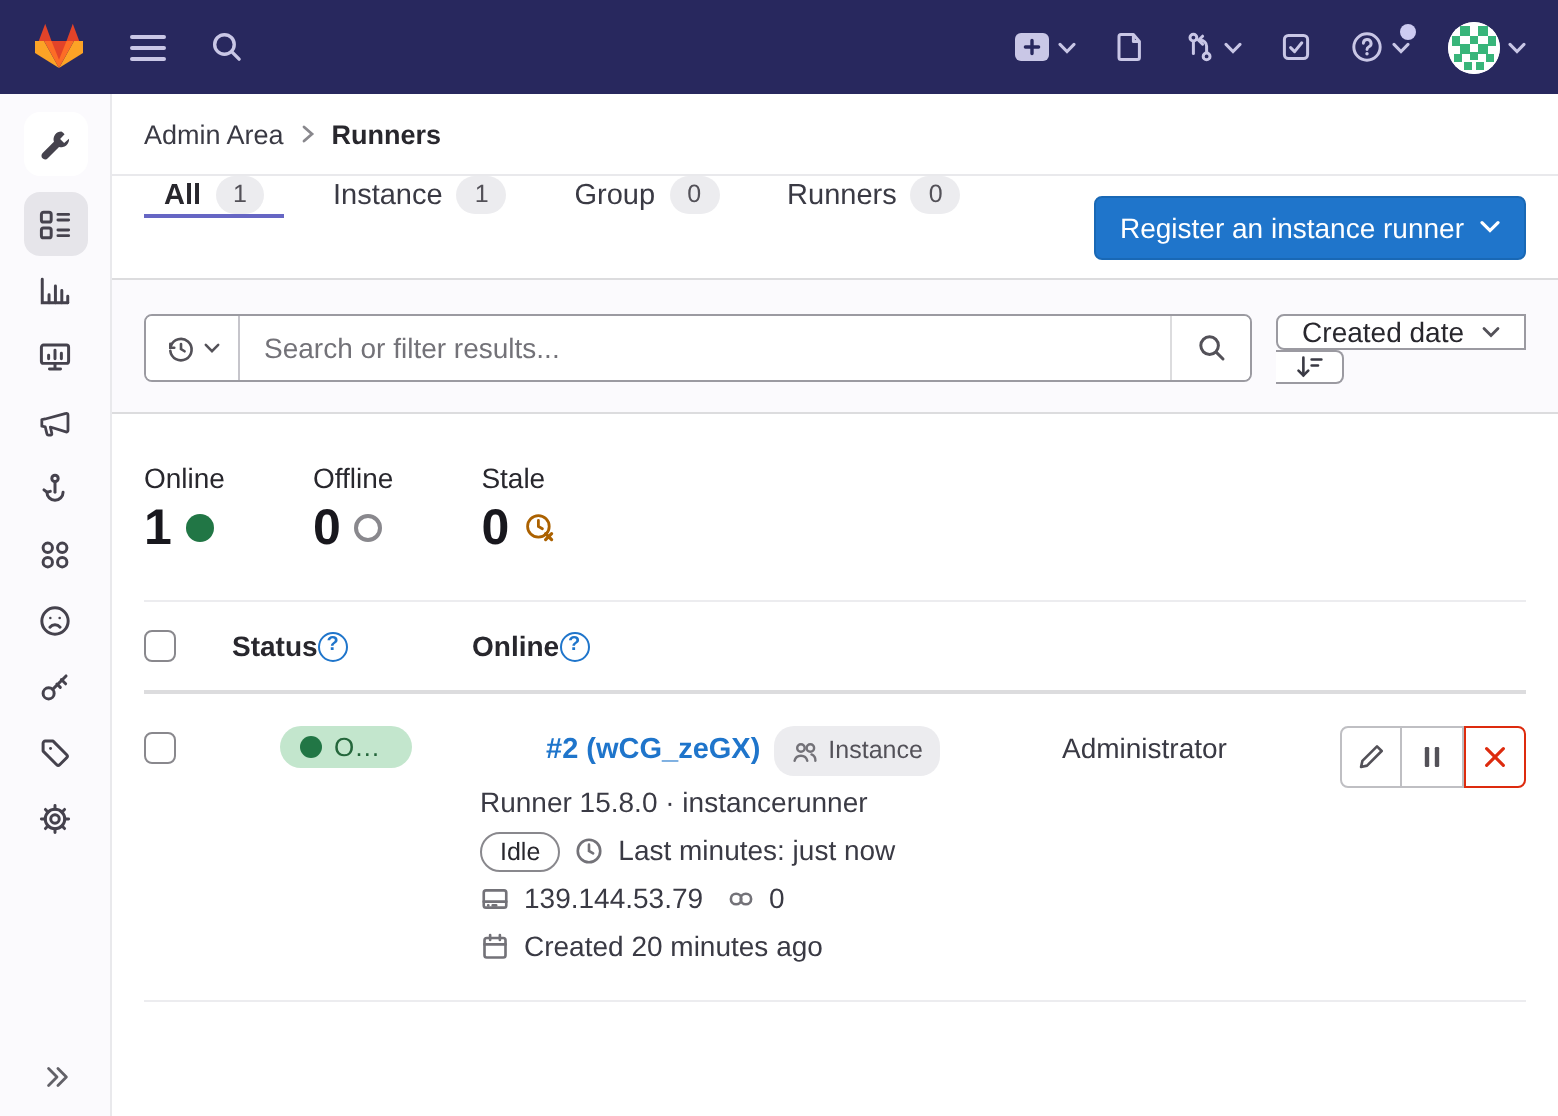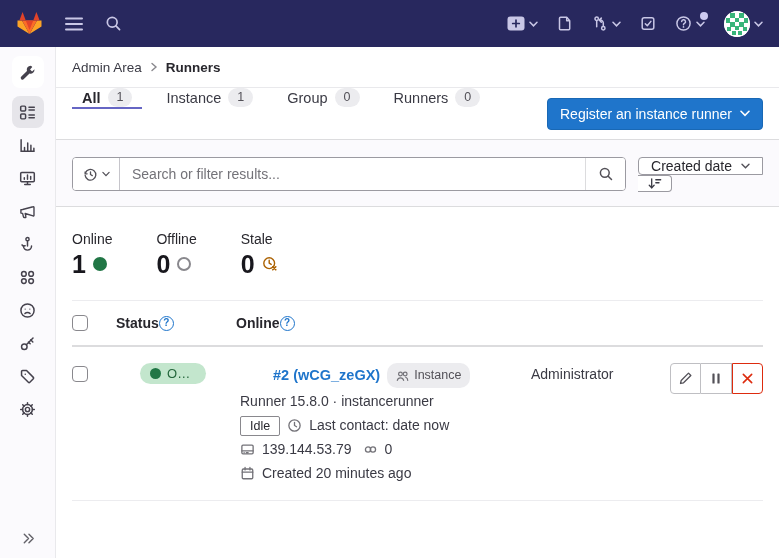--- a/index.html
+++ b/index.html
@@ -111,21 +111,21 @@
                  max-width:66px; margin-left:24px; }
   .status-pill .sdot { width:11px; height:11px; border-radius:50%; background:#217645; flex:none; }
   .status-pill .stxt { overflow:hidden; text-overflow:ellipsis; white-space:nowrap; }
 
   .runner-cell { display:flex; flex-direction:column; gap:3px; padding-left:4px; font-size:14px; }
   .r-line { display:flex; align-items:center; gap:7px; line-height:21px; color:#3a3a44; }
   .runner-link { color:#1f75cb; font-weight:700; font-size:14.5px; text-decoration:none; cursor:pointer;margin-left:33px; }
   .type-badge { display:inline-flex; align-items:center; gap:5px; background:#ececef;
                 color:#535158; border-radius:10px; padding:2px 9px; font-size:12.5px; }
   .idle-badge { display:inline-flex; align-items:center; border:1px solid #89888d; color:#28272d;
-                border-radius:2px; padding:0 9px; font-size:12.5px; line-height:18px; background:#fff; }
+                border-radius:10px; padding:0 9px; font-size:12.5px; line-height:18px; background:#fff; }
   .muted-ic { color:#737278; display:flex; flex:none; }
 
   .owner-cell { font-size:14px; color:#3a3a44; padding-top:3px; }
 
   .actions-cell { display:flex; justify-content:flex-end; }
   .btn-group { display:flex; }
   .icon-btn { width:31px; height:31px; display:flex; align-items:center; justify-content:center;
               background:#fff; border:1px solid #bfbfc3; cursor:pointer; color:#535158; padding:0; }
   .icon-btn.first { border-radius:4px 0 0 4px; }
   .icon-btn.mid { border-left:none; }
@@ -458,21 +458,21 @@
             </span>
             <span class="r-line">Runner 15.8.0 · instancerunner</span>
             <span class="r-line">
               <span class="idle-badge">Idle</span>
               <span class="muted-ic">
                 <svg width="15" height="15" viewBox="0 0 16 16" fill="none" stroke="currentColor" stroke-width="1.4" stroke-linecap="round">
                   <circle cx="8" cy="8" r="6"></circle>
                     <path d="M8 4.6V8l2.2 1.3"></path>
                 </svg>
               </span>
-              <span>Last contact: date now</span>
+              <span>Last minutes: just now</span>
             </span>
             <span class="r-line">
               <span class="muted-ic">
                 <svg width="15" height="15" viewBox="0 0 16 16" fill="none" stroke="currentColor" stroke-width="1.4" stroke-linecap="round">
                   <rect x="2" y="3.4" width="12" height="9.2" rx="1.2"></rect>
                   <path d="M2 9.4h12"></path>
                     <path d="M4.4 11.4h.01M6.8 11.4h1.8" stroke-width="1.5"></path>
                 </svg>
               </span>
               <span>139.144.53.79</span>

